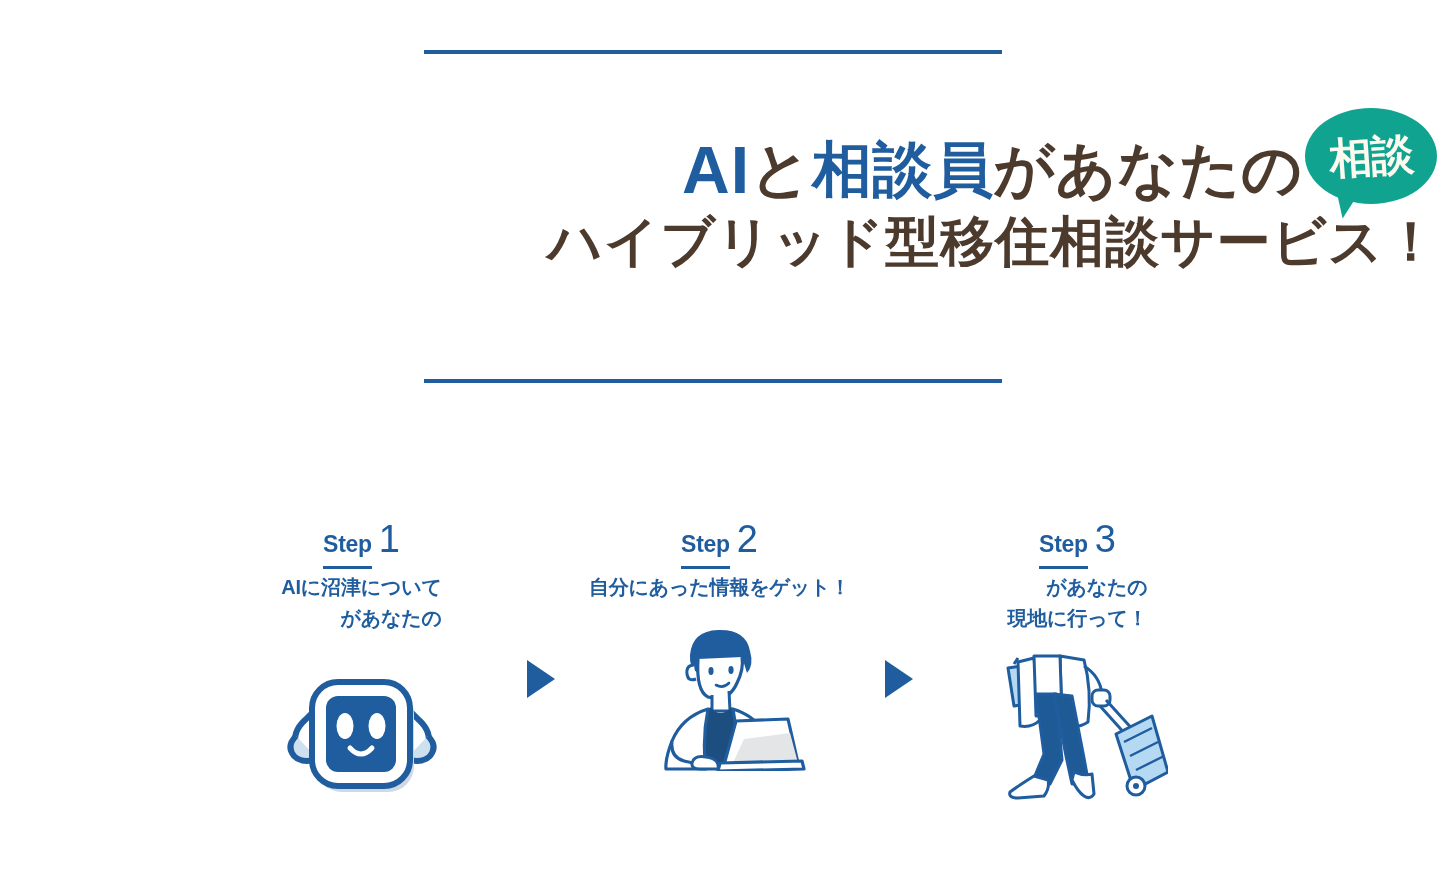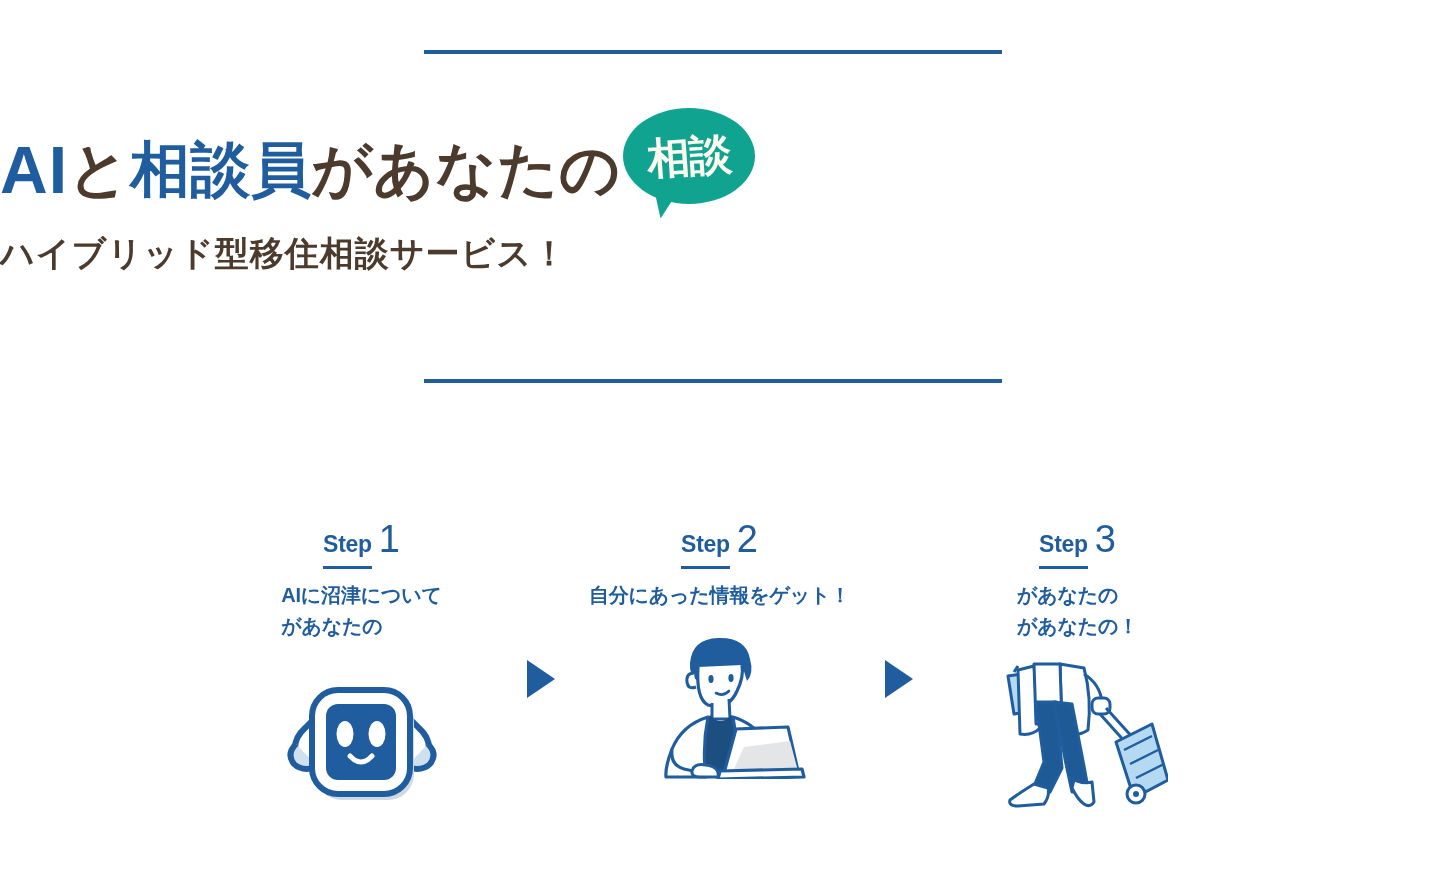--- a/index.html
+++ b/index.html
@@ -39,41 +39,40 @@
     background: #1f5d9e;
   }
   .rule-top    { top: 50px; }
   .rule-bottom { top: 379px; }
 
   .headline {
     position: absolute;
     left: 0;
     top: 118px;
     width: 1439px;
-    text-align: left;
+    text-align: right;
   }
 
   .hl-line {
     display: block;
     white-space: nowrap;
     line-height: 1.0;
   }
 
   .hl-line-1 {
     font-size: 60px;
     font-weight: 800;
     letter-spacing: 0.5px;
     height: 96px;
   }
   .hl-line-2 {
-    font-size: 34px;
+    font-size: 54px;
     font-weight: 800;
     letter-spacing: 1px;
     color: #4c3a2d;
-    margin-top: 22px;
   }
 
   .t-blue  { color: #1f5d9e; }
   .t-brown { color: #4c3a2d; }
 
   .hl-line-1 .t-blue,
   .hl-line-1 .t-brown {
     vertical-align: middle;
   }
 
@@ -164,22 +163,22 @@
     line-height: 1;
   }
   .step-num {
     font-size: 38px;
     font-weight: 500;
     line-height: 1;
     color: #1f5d9e;
   }
 
   .step-caption {
-    margin-top: 14px;
-    text-align: left;
+    margin-top: 6px;
+    text-align: right;
     color: #1f5d9e;
     font-size: 20px;
     font-weight: 800;
     line-height: 1.55;
     letter-spacing: -0.2px;
   }
 
   .step-art {
     margin-top: 18px;
     height: 150px;
@@ -316,21 +315,21 @@
       <div class="arrow"></div>
     </div>
 
     <div class="step">
       <div class="step-head">
         <span class="step-word">Step</span>
         <span class="step-num">3</span>
       </div>
       <div class="step-caption">
         <div>があなたの</div>
-        <div>があなたの！</div>
+        <div>現地に行って！</div>
       </div>
       <div class="step-art">
 
         <svg width="180" height="152" viewBox="0 0 180 152">
 
           <path d="M20 18 L46 14 L52 52 L26 56 Z" fill="#b5d9f2" stroke="#1f5d9e" stroke-width="3" stroke-linejoin="round"></path>
           <path d="M26 14 L30 8" fill="none" stroke="#1f5d9e" stroke-width="3"></path>
 
           <path d="M30 12 L46 8 L52 70 Q44 78 32 76 Z" fill="#ffffff" stroke="#1f5d9e" stroke-width="3" stroke-linejoin="round"></path>
 

